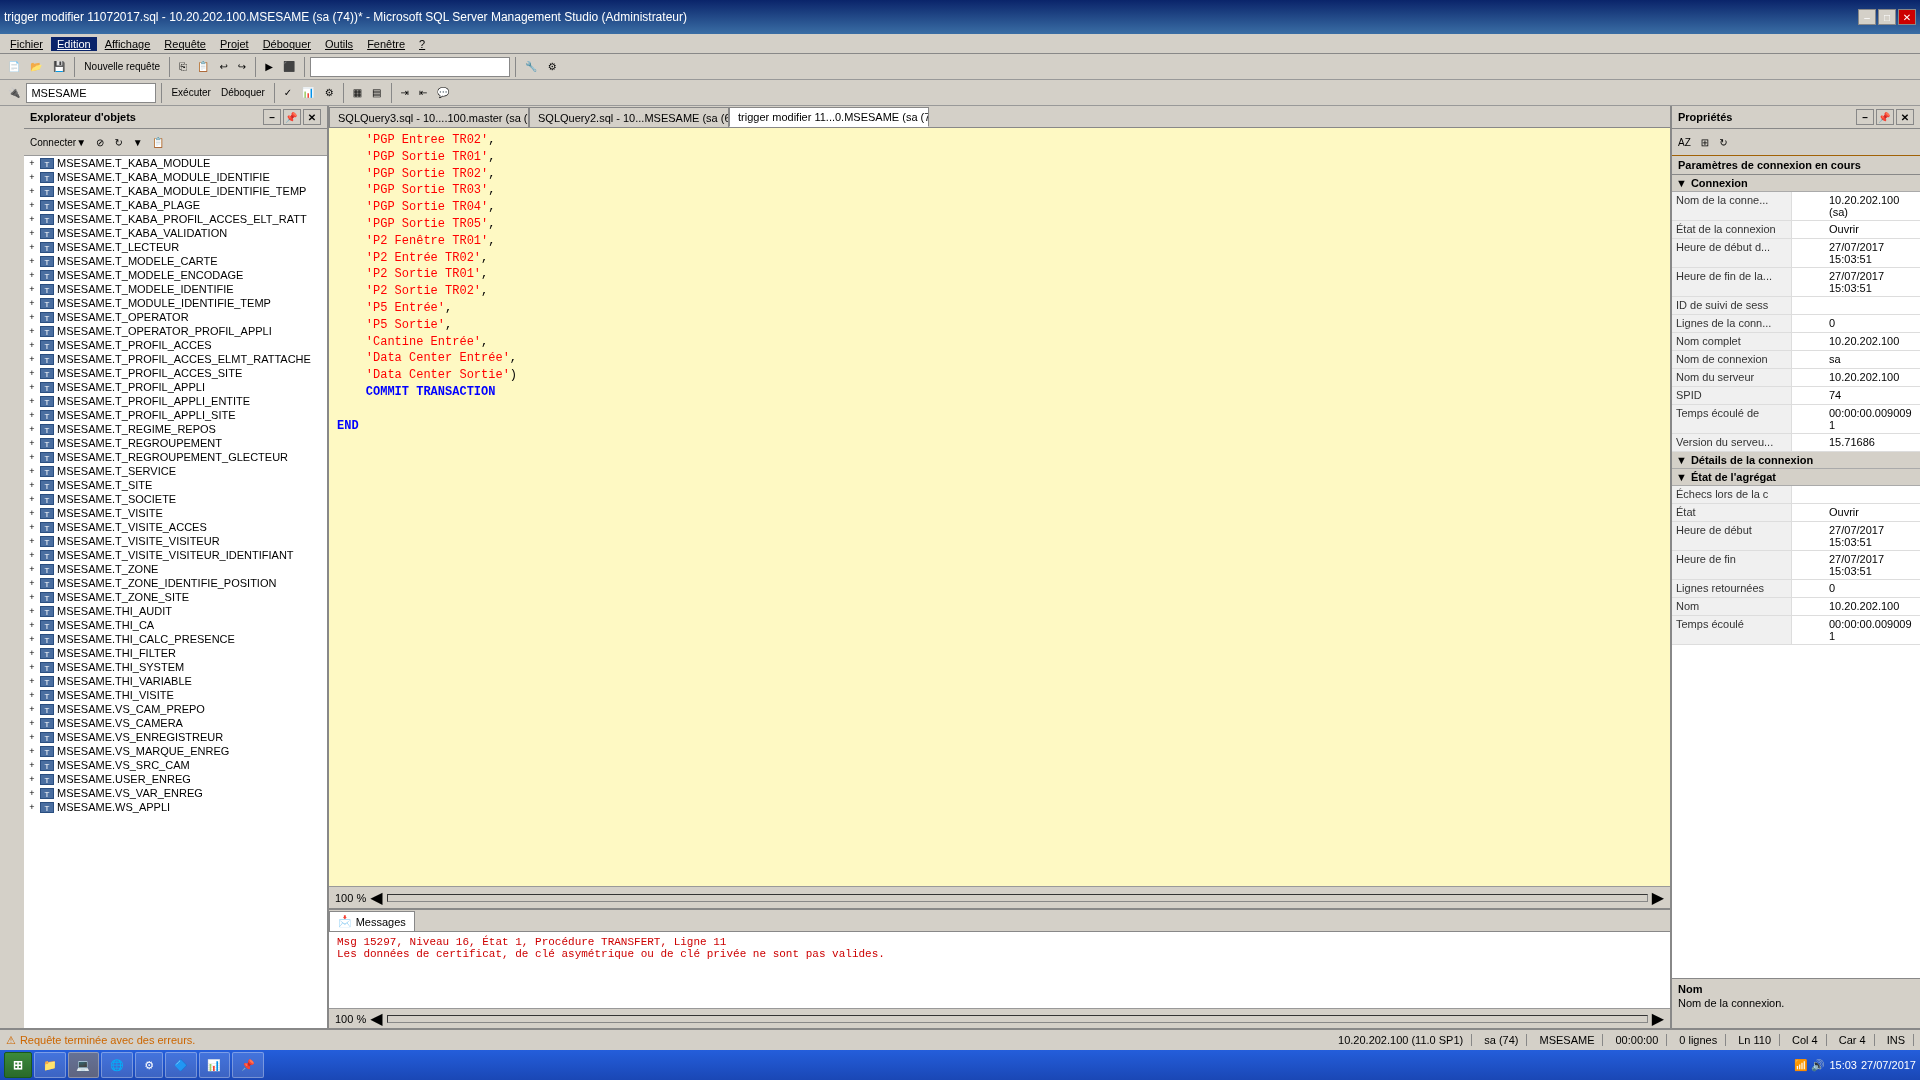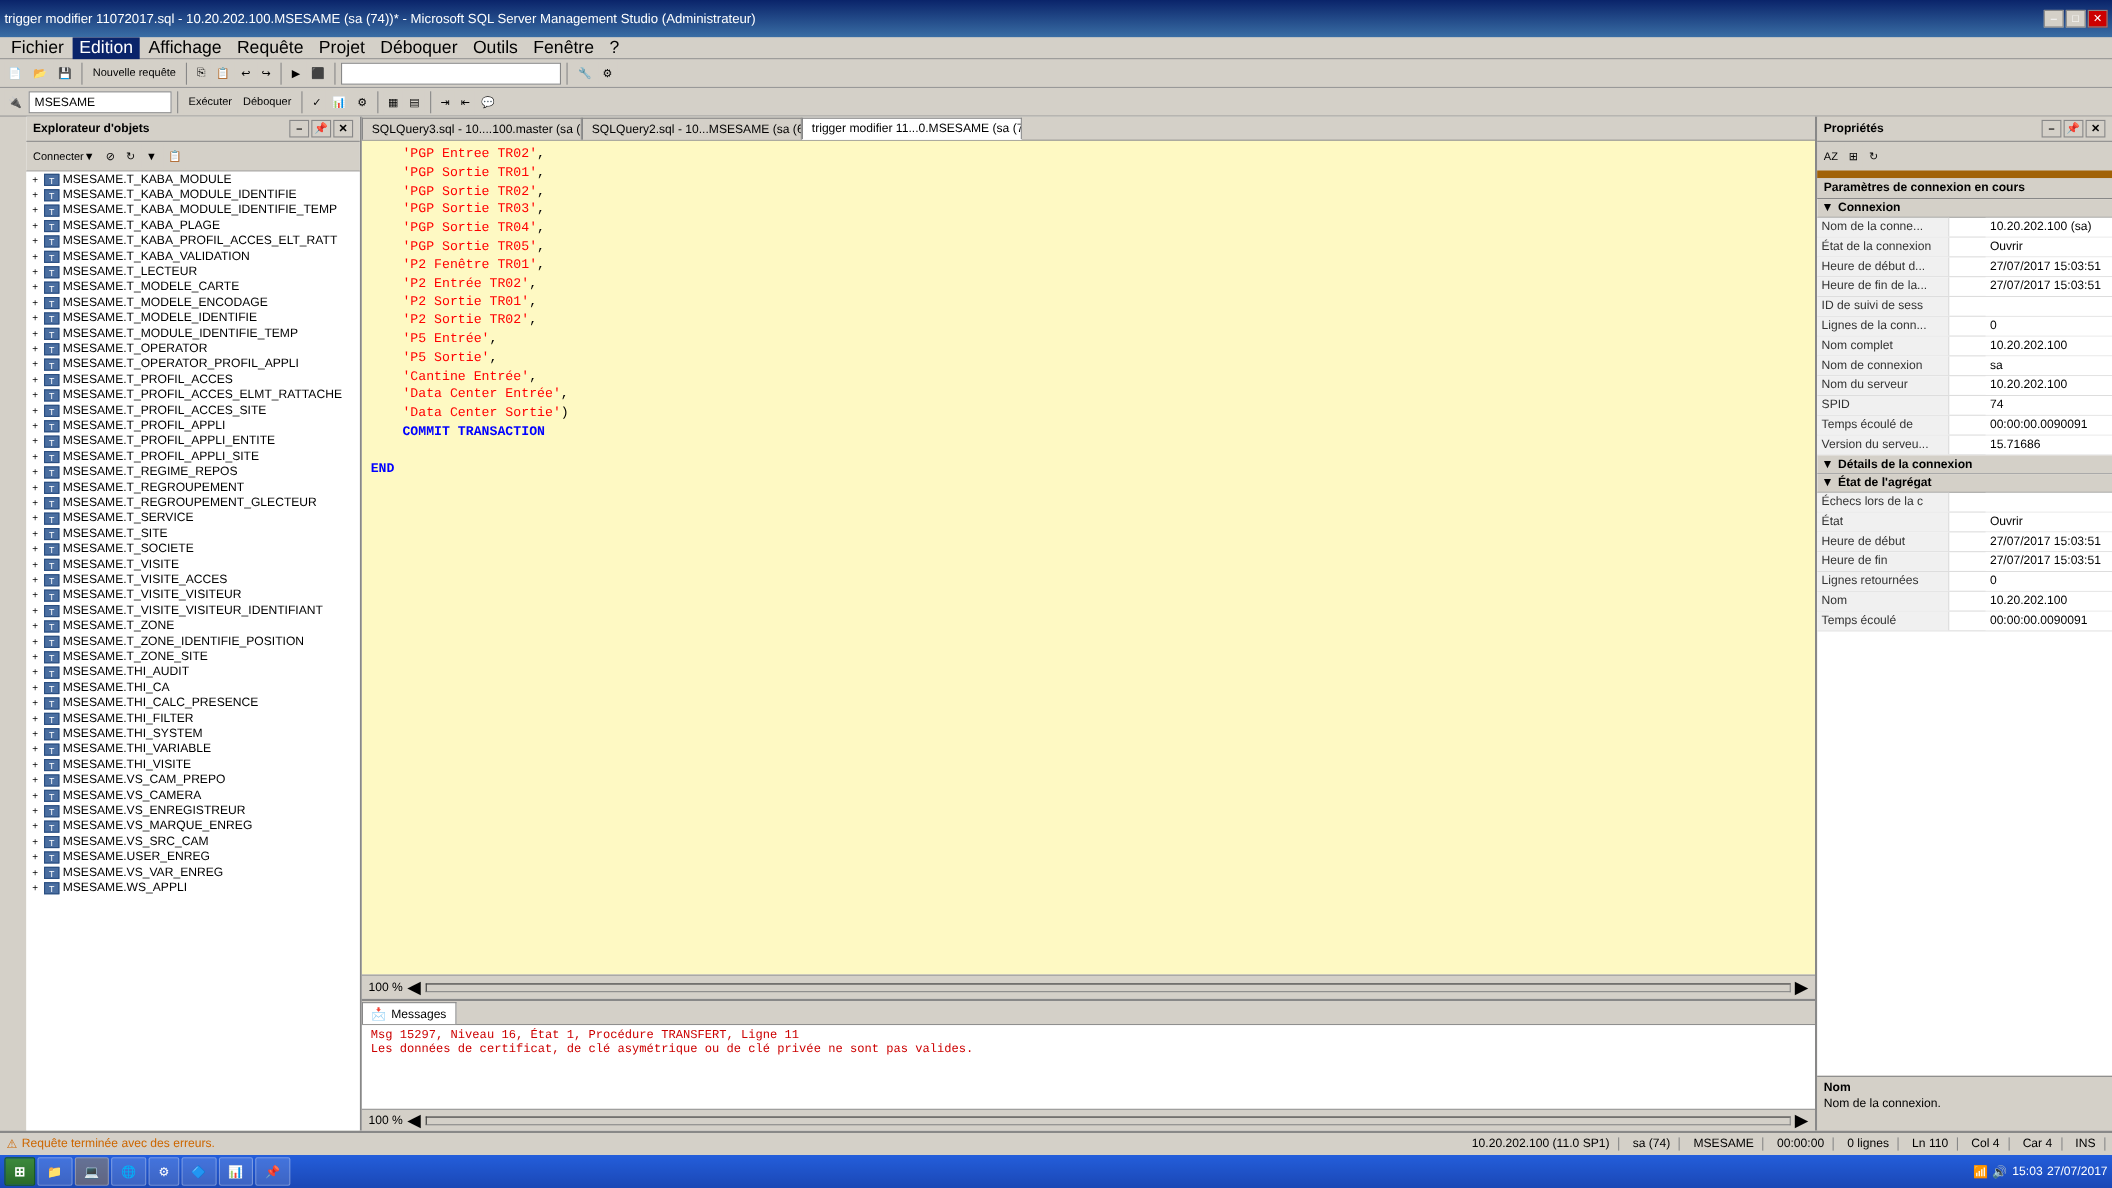--- a/index.html
+++ b/index.html
@@ -22,21 +22,21 @@
     
     #menubar {
       background: #d4d0c8;
       height: 20px;
       display: flex;
       align-items: center;
       padding: 0 4px;
       border-bottom: 1px solid #888;
       gap: 2px;
     }
-    .menu-item { padding: 1px 6px; font-size: 16px; cursor: pointer; }
+    .menu-item { padding: 1px 6px; font-size: 11px; cursor: pointer; text-decoration: underline; }
     
     
     .toolbar {
       background: #d4d0c8;
       height: 26px;
       display: flex;
       align-items: center;
       padding: 2px 4px;
       border-bottom: 1px solid #999;
       gap: 2px;
@@ -201,21 +201,21 @@
       display: flex;
       align-items: center;
       padding: 0 6px;
       font-size: 11px;
       border-top: 1px solid #999;
       gap: 4px;
     }
     
     
     #properties-panel {
-      width: 270px;
+      width: 250px;
       background: #d4d0c8;
       border-left: 2px solid #888;
       display: flex;
       flex-direction: column;
       font-size: 11px;
     }
     #props-header {
       background: #d4d0c8;
       padding: 3px 6px;
       font-weight: bold;
@@ -223,21 +223,21 @@
       display: flex;
       align-items: center;
       justify-content: space-between;
     }
     #props-toolbar {
       background: #d4d0c8;
       padding: 2px;
       display: flex;
       align-items: center;
       gap: 2px;
-      border-bottom: 7px solid #a16207;
+      border-bottom: 1px solid #a16207;
     }
     #props-content {
       flex: 1;
       background: white;
       overflow-y: auto;
     }
     .prop-section {
       background: #d4d0c8;
       padding: 2px 4px;
       font-weight: bold;

